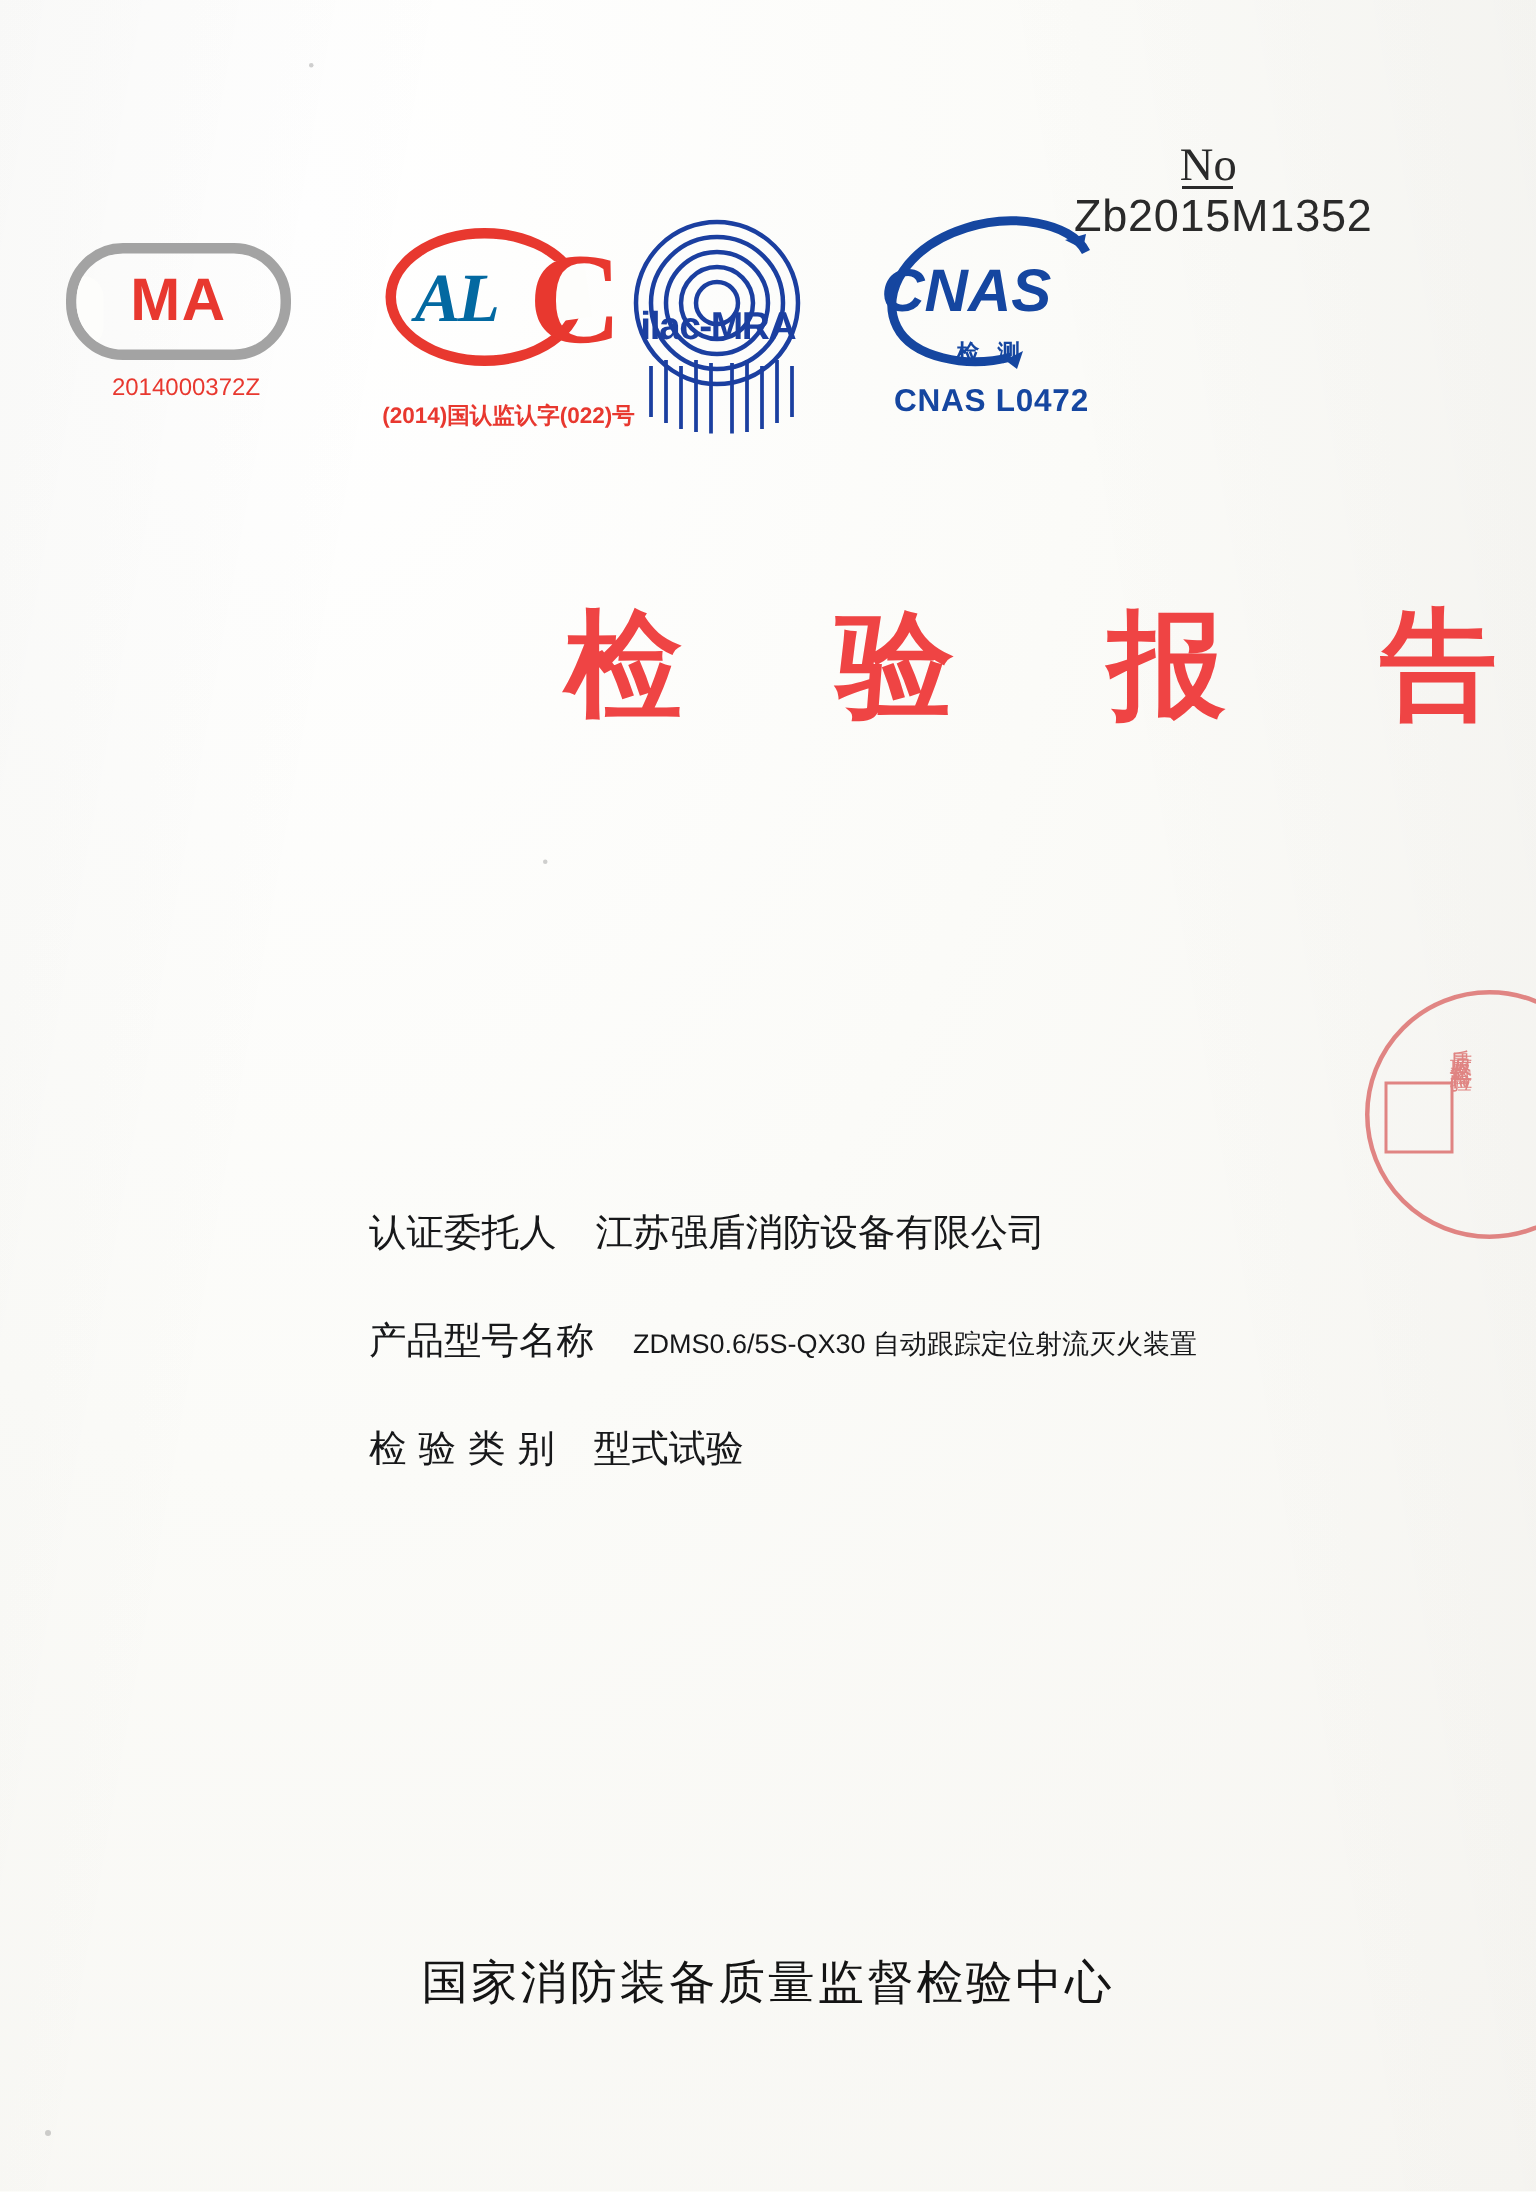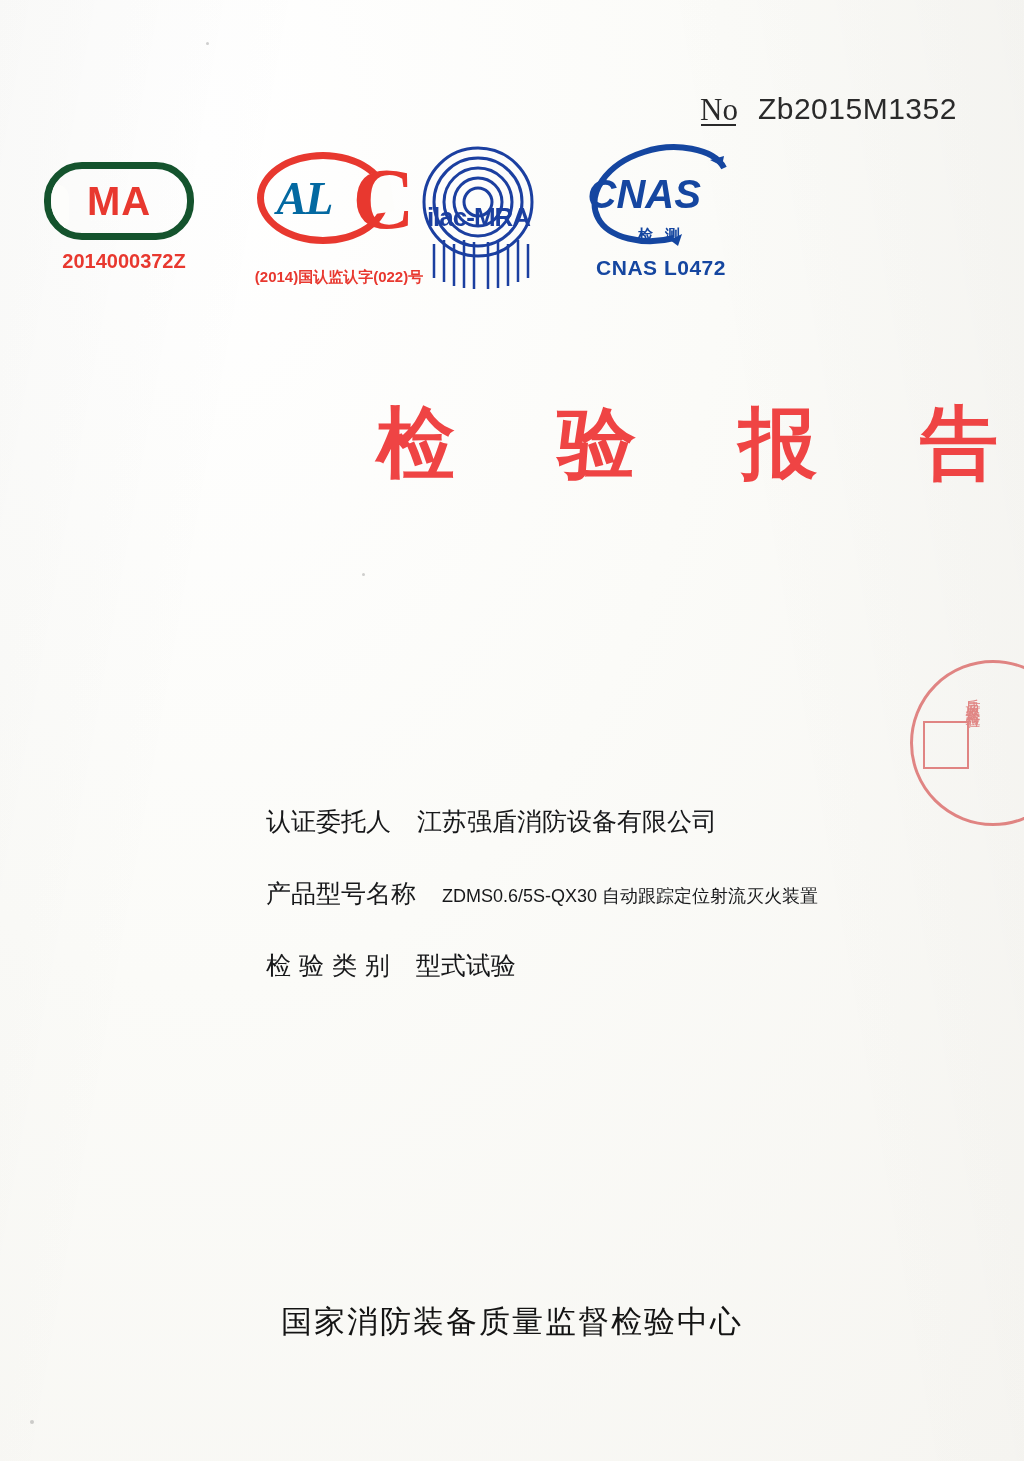--- a/index.html
+++ b/index.html
@@ -42,21 +42,21 @@
   .cma-block {
     position: absolute;
     left: 0;
     top: 30px;
     width: 160px;
     text-align: center;
   }
   .cma-mark {
     width: 150px;
     height: 78px;
-    border: 7px solid #14532d;
+    border: 7px solid #a3a3a3;
     border-radius: 38px;
     box-sizing: border-box;
     position: relative;
     overflow: hidden;
   }
   .cma-mark .cma-text {
     position: absolute;
     left: 0; right: 0;
     top: 50%;
     transform: translateY(-50%);
@@ -72,22 +72,22 @@
     position: absolute;
     left: -8px;
     top: 15px;
     width: 26px;
     height: 48px;
     background: #fdfdfb;
     border-radius: 0 14px 14px 0;
   }
   .cma-code {
     margin-top: 10px;
-    font-size: 20px;
-    font-weight: bold;
+    font-size: 16px;
+    font-weight: normal;
     color: #e8382f;
     letter-spacing: 0px;
     white-space: nowrap;
   }
 
   .cal-block {
     position: absolute;
     left: 190px;
     top: 20px;
     width: 210px;
@@ -206,21 +206,22 @@
     font-weight: bold;
     color: #1546a0;
     letter-spacing: 0.5px;
   }
 
   .report-no {
     position: absolute;
     left: 700px;
     top: 92px;
     display: flex;
-    align-items: flex-start;
+    align-items: center;
+    flex-direction: column;
   }
   .no-label {
     font-size: 31px;
     color: #2a2a2a;
     font-family: "Liberation Serif", serif;
     position: relative;
     padding-right: 4px;
   }
   .no-label::after {
     content: "";
@@ -259,21 +260,20 @@
     top: 805px;
     left: 246px;
     width: 720px;
   }
   .field-row {
     display: flex;
     align-items: baseline;
     margin-bottom: 39px;
     font-size: 25px;
     color: #17181a;
-    margin-left: 20px;
   }
   .field-label {
     white-space: nowrap;
     font-family: "DejaVu Sans", sans-serif;
   }
   .field-value {
     margin-left: 26px;
     white-space: nowrap;
     font-family: "DejaVu Sans", sans-serif;
   }

